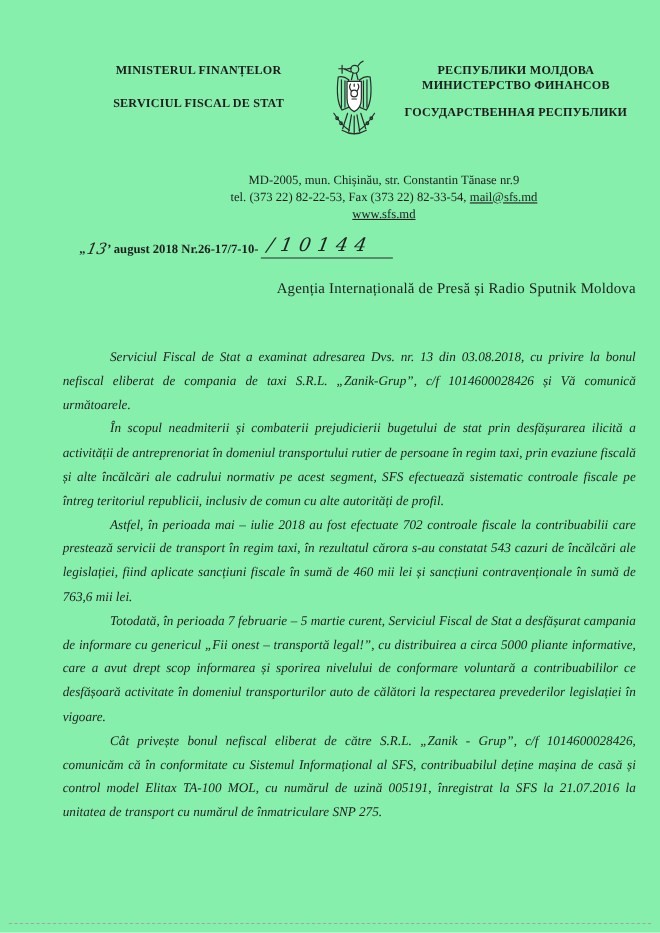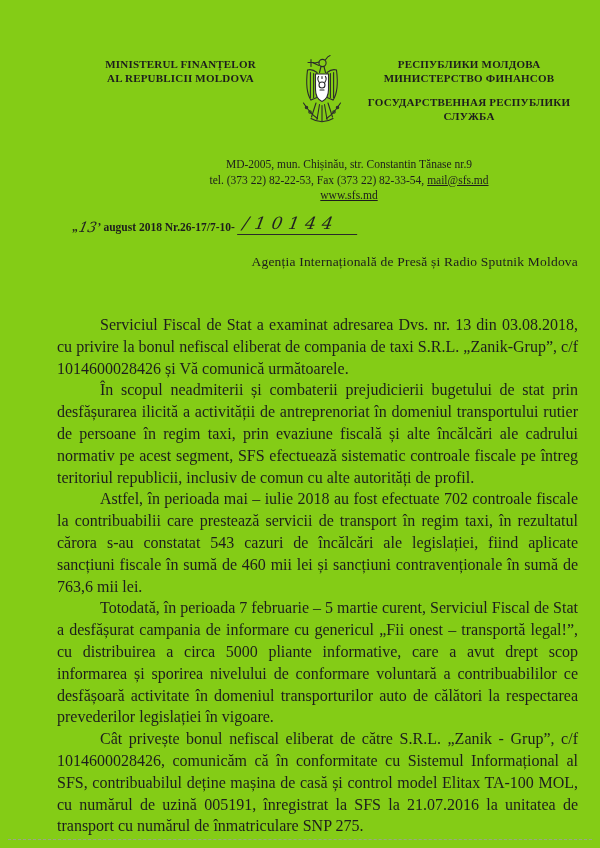--- a/index.html
+++ b/index.html
@@ -1,17 +1,17 @@
 <!DOCTYPE html>
 <html><head>
 <meta charset="utf-8">
 <style>
   html, body { margin:0; padding:0; background:#ffffff; }
   .page {
-    position:relative; width:600px; height:848px; background:#84cc16;
+    position:relative; width:600px; height:848px; background:#86efac;
     font-family:"Liberation Serif", serif; color:#1d1d1d; overflow:hidden;
   }
   
   .lh-ro {
     position:absolute; left:78px; top:57px; width:205px; text-align:center;
     font-weight:bold; font-size:11px; line-height:14px; letter-spacing:0.2px;
   }
   .lh-ro .gap1 { margin-top:16px; }
   .lh-emblem { position:absolute; left:299px; top:54px; width:46px; height:84px; }
   .lh-ru {
@@ -42,37 +42,37 @@
     position:relative; top:-2px;
   }
   
   .addressee {
     position:absolute; left:57px; top:254px; width:521px; text-align:right;
     font-weight:normal; font-size:13.5px; letter-spacing:0.2px;
   }
   
   .letter-body {
     position:absolute; left:57px; top:314px; width:521px;
-    font-size:16px; line-height:21.8px; text-align:justify;
+    font-size:12px; line-height:21.8px; text-align:justify;font-style:italic;
   }
   .letter-body p { margin:0; text-indent:43px; }
   
   .scanline {
     position:absolute; left:8px; right:8px; top:839px;
     border-top:1px dashed #9f9f9f; opacity:0.85;
   }
 </style>
 </head>
 <body>
 
 <div class="page">
 
   <div class="lh-ro">
     <div>MINISTERUL FINANȚELOR</div>
-    <div>AL REPUBLICII MOLDOVA</div>
+    <div class="gap1">SERVICIUL FISCAL DE STAT</div>
   </div>
 
   <div class="lh-emblem">
     <svg viewBox="0 0 46 84" width="46" height="84" xmlns="http://www.w3.org/2000/svg">
       <g stroke="#2b2b2b" stroke-width="1.1" fill="none" stroke-linecap="round">
 
         <path d="M12 5.5 v7 M9 8.5 h6"></path>
 
         <circle cx="23.5" cy="9" r="3.6"></circle>
         <path d="M20.2 8 l-5.4 1.2 5.2 2.2"></path>
@@ -101,21 +101,20 @@
         <circle cx="38.5" cy="53.5" r="1.2"></circle>
         <circle cx="35" cy="58" r="1.2"></circle>
       </g>
     </svg>
   </div>
 
   <div class="lh-ru">
     <div>РЕСПУБЛИКИ МОЛДОВА</div>
     <div>МИНИСТЕРСТВО ФИНАНСОВ</div>
     <div class="gap2">ГОСУДАРСТВЕННАЯ РЕСПУБЛИКИ</div>
-    <div>СЛУЖБА</div>
   </div>
 
   <div class="contact">
     <div>MD-2005, mun. Chișinău, str. Constantin Tănase nr.9</div>
     <div><span>tel. (373 22) 82-22-53, Fax (373 22) 82-33-54,</span><span class="u email">mail@sfs.md</span></div>
     <div><span class="u">www.sfs.md</span></div>
   </div>
 
   <div class="refline">
     <span>„</span><span class="hand day">13</span><span>’ august 2018 Nr.26-17/7-10-</span><span class="hand num">/10144</span>

